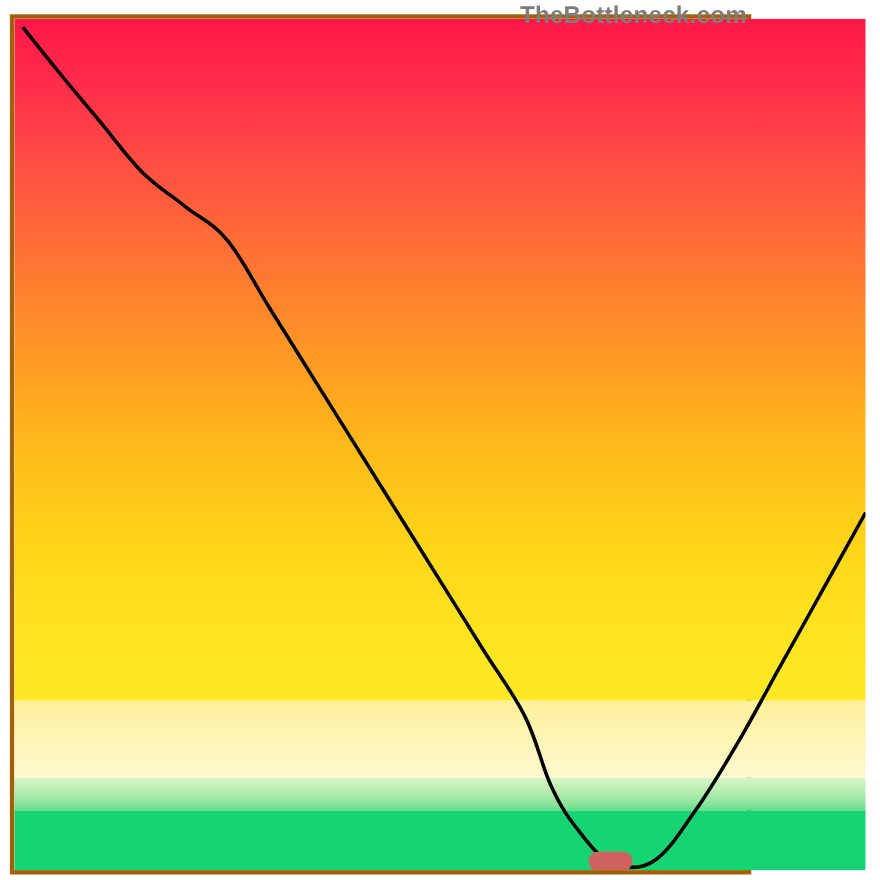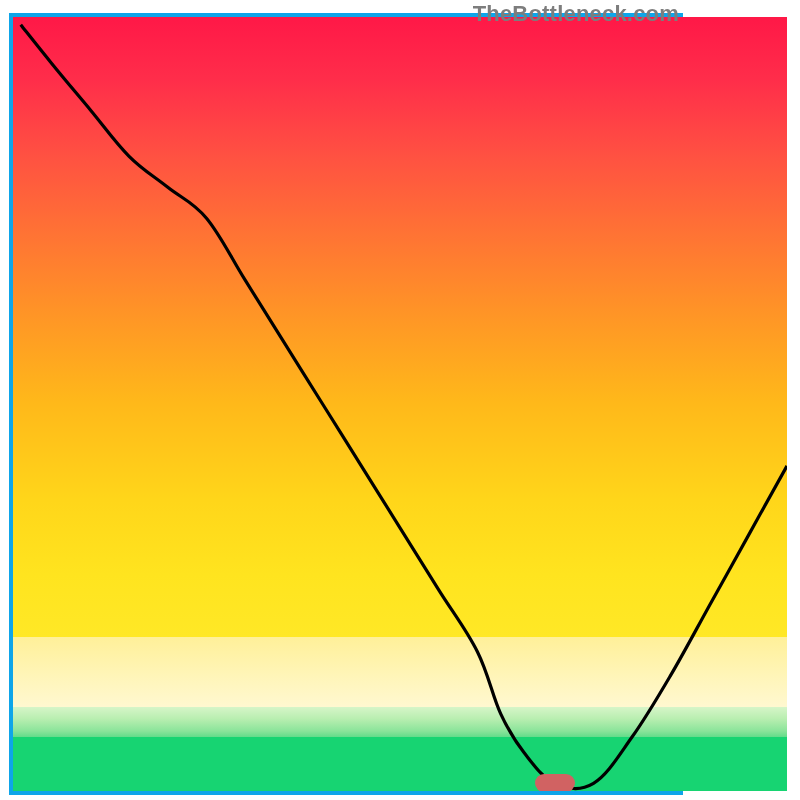--- a/index.html
+++ b/index.html
@@ -10,21 +10,21 @@
     background: #ffffff;
     overflow: hidden;
   }
   .frame {
     position: absolute;
     left: 9px;
     top: 13px;
     width: 674px;
     height: 782px;
     box-sizing: border-box;
-    border: 4px solid #0ea5e9;
+    border: 4px solid #a16207;
   }
   .plot-area {
     position: absolute;
     left: 0;
     top: 0;
     width: 774px;
     height: 774px;
     overflow: hidden;
   }
   .gradient {

